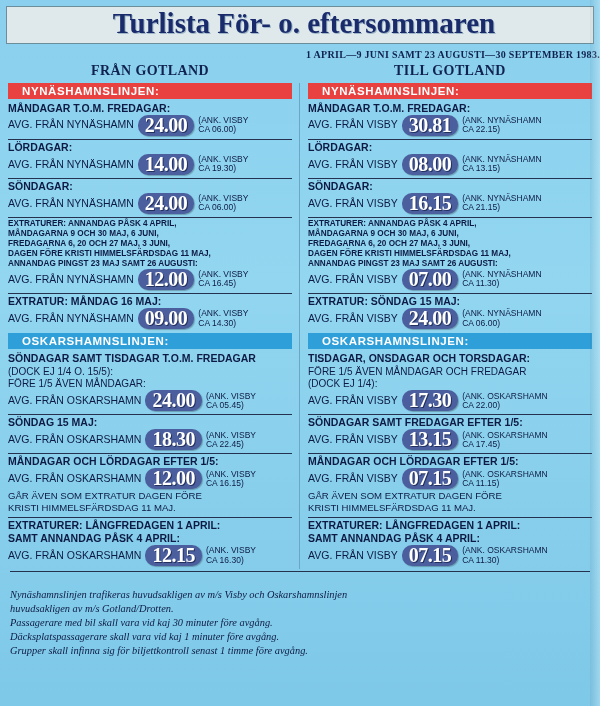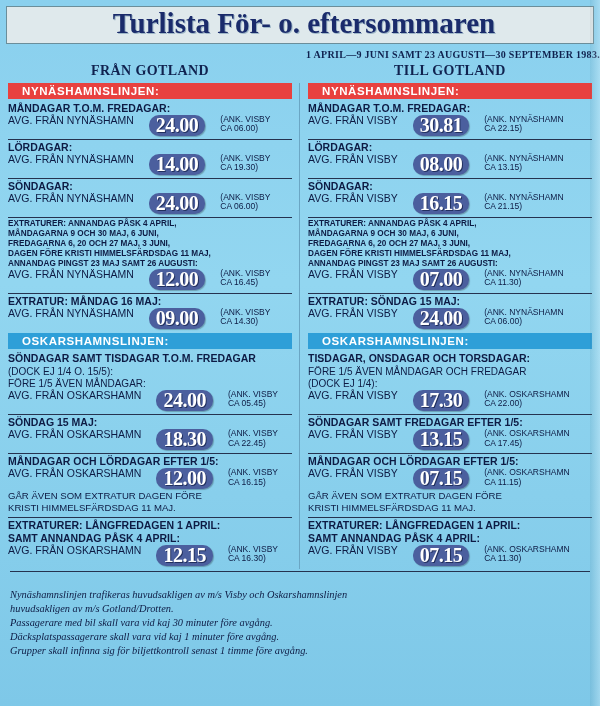--- a/index.html
+++ b/index.html
@@ -78,22 +78,22 @@
 
   .block{margin:0 0 3px 0;position:relative;}
   .block-title{
     font-size:10.5px;font-weight:bold;color:#0d1b44;
     border-top:1px solid #25324f;
     padding-top:1px;
     line-height:1.25;
   }
   .block-title.noline{border-top:none;}
   .row{
-    display:flex;align-items:flex-start;
-    gap:15px;
+    display:flex;align-items:center;
+    gap:4px;
     line-height:1.1;
     min-height:19px;
   }
   .from{
     font-size:10.5px;color:#0d1b44;white-space:nowrap;
   }
   .time{
     font-family:"Liberation Serif", serif;
     font-weight:bold;
     font-size:20px;

